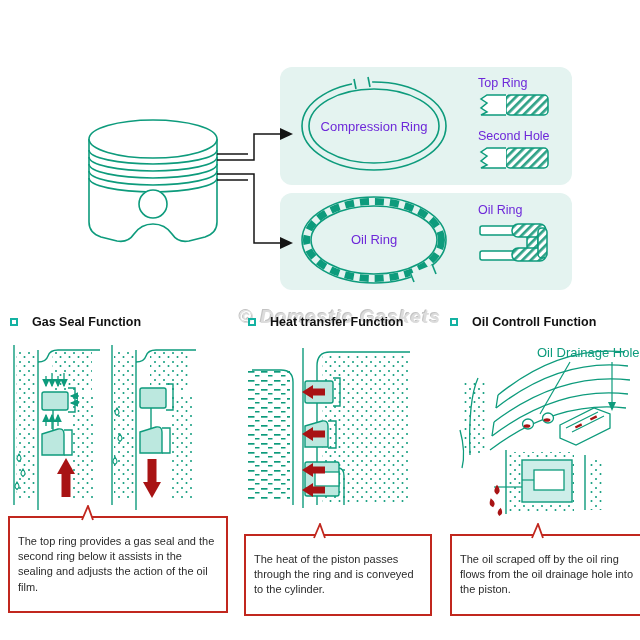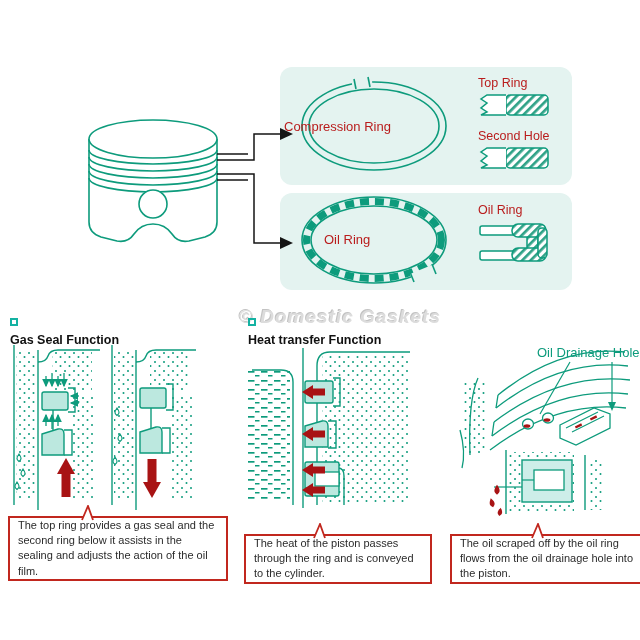--- a/index.html
+++ b/index.html
@@ -1,37 +1,37 @@
 <!DOCTYPE html>
 <html><head>
 <meta charset="utf-8">
 <style>
   html,body{margin:0;padding:0;background:#fff;}
   body{font-family:"Liberation Sans",sans-serif;}
   #stage{position:relative;width:640px;height:640px;background:#fff;overflow:hidden;}
   #art{position:absolute;left:0;top:0;}
-  .lbl{position:absolute;color:#b91c1c;white-space:nowrap;z-index:2;}
-  .lbl.center{text-align:left;white-space:normal;}
+  .lbl{position:absolute;color:#6d28d9;white-space:nowrap;z-index:2;}
+  .lbl.center{text-align:center;white-space:normal;}
   .comp-label{left:284px;top:119px;width:180px;font-size:13px;}
   .oil-el-label{left:324px;top:232px;width:100px;font-size:13px;}
   .topring-label{left:478px;top:76px;font-size:12.5px;}
   .secring-label{left:478px;top:129px;font-size:12.5px;}
   .oilsec-label{left:478px;top:203px;font-size:12.5px;}
-  .sec-head{position:absolute;display:flex;align-items:flex-start;gap:7px;
-    font-weight:bold;font-size:12.5px;color:#111;z-index:3;white-space:nowrap;flex-direction:column;}
+  .sec-head{position:absolute;display:flex;align-items:flex-start;gap:14px;
+    font-weight:bold;font-size:12.5px;color:#111;z-index:3;white-space:nowrap;}
   .bullet{width:4px;height:4px;border:2px solid #14b2a2;margin-top:3px;flex:0 0 auto;}
   .head-1{left:10px;top:315px;}
   .head-2{left:232px;top:315px;margin-left:16px;}
   .head-3{left:450px;top:315px;}
   .drain-label{position:absolute;left:537px;top:345px;color:#0d9b7c;font-size:13px;z-index:2;white-space:nowrap;}
   .wm{position:absolute;left:0;right:0;top:306px;text-align:center;font-size:19px;
     font-weight:bold;font-style:italic;color:#dcdcdc;letter-spacing:1px;z-index:1;
     text-shadow:1px 1px 0 #ffffff,-1px -1px 0 #c3c3c3;margin-left:40px;}
   .textbox{position:absolute;border:2px solid #c1271e;background:#fff;
-    padding:0 8px;font-size:11px;line-height:1.38;color:#2b2b2b;z-index:2;}
+    padding:16px 8px;font-size:11px;line-height:1.38;color:#2b2b2b;z-index:2;}
   .box-1{left:8px;top:516px;width:200px;}
   .box-2{left:244px;top:534px;width:168px;}
   .box-3{left:450px;top:534px;width:184px;}
   .tail{position:absolute;top:-13px;width:16px;height:16px;z-index:3;}
   .tail-1{left:70px;}
   .tail-2{left:66px;}
   .tail-3{left:78px;}
 </style>
 </head>
 <body>
@@ -251,20 +251,24 @@
   <div class="lbl oilsec-label">Oil Ring</div>
 
   <div class="sec-head head-1">
     <span class="bullet"></span>
     <span>Gas Seal Function</span>
   </div>
   <div class="sec-head head-2">
     <span class="bullet"></span>
     <span>Heat transfer Function</span>
   </div>
+  <div class="sec-head head-3">
+    <span class="bullet"></span>
+    <span>Oil Controll Function</span>
+  </div>
 
   <div class="drain-label">Oil Drainage Hole</div>
 
   <div class="textbox box-1">
     <svg class="tail tail-1" viewBox="0 0 16 16">
       <path d="M2,15 L8,1 L13,15" fill="#ffffff"></path>
       <path d="M2,15 L8,1 L13,15" fill="none" stroke="#c1271e" stroke-width="1.8"></path>
     </svg>
     <span>The top ring provides a gas seal and the second ring below it assists in the sealing and adjusts the action of the oil film.</span>
   </div>

